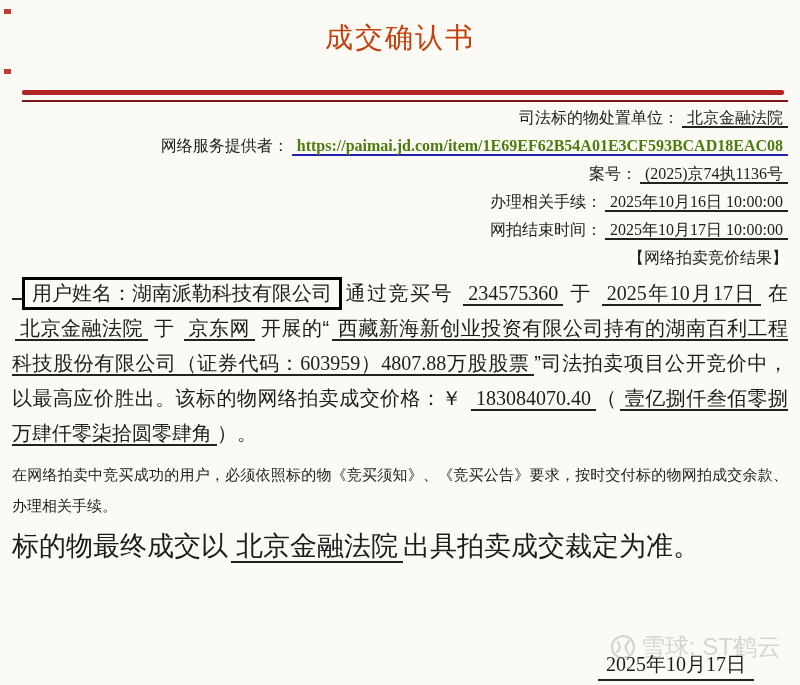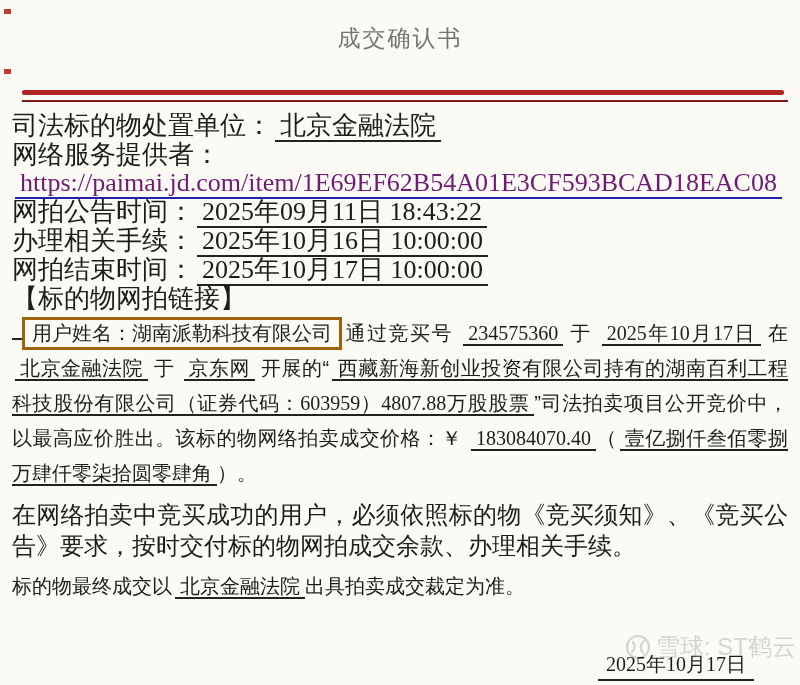--- a/index.html
+++ b/index.html
@@ -7,50 +7,50 @@
     width:800px;height:685px;
     background:#fbfaf5;
     font-family:"Liberation Sans",sans-serif;
     color:#1c1c1c;
     position:relative;
     overflow:hidden;
   }
   .doc{padding:0 12px;}
   .page-title{
     text-align:center;
-    color:#737373;
-    font-size:23px;
+    color:#c2410c;
+    font-size:28px;
     line-height:40px;
     padding-top:18px;
     letter-spacing:2px;
   }
   .red-dot{position:absolute;background:#c23a33;width:7px;height:5px;left:4px;}
   .red-dot.d1{top:9px;}
   .red-dot.d2{top:69px;}
   .rule-thick{height:5px;background:#b32424;margin:32px 4px 0 10px;border-radius:2px;}
   .rule-thin{height:2px;background:#7e1818;margin:5px 0 0 10px;}
-  .fields{margin-top:9px;font-size:26px;line-height:28px;}
+  .fields{margin-top:2px;font-size:16px;line-height:28px;text-align:right;}
   .row{margin:0;}
   .label{white-space:nowrap;}
   .u{border-bottom:2px solid #222;padding:0 5px 0 5px;margin-left:3px;}
   .serif{font-family:"Liberation Serif",serif;}
-  .link{color:#701a75;border-bottom-color:#2121ad;text-decoration:none;}
+  .link{color:#4d7c0f;border-bottom-color:#2121ad;text-decoration:none;font-weight:bold;}
   .para{font-size:20px;line-height:35px;text-align:justify;margin:4px 0 0 0;}
   .redbox{
     display:inline-block;
-    border:3px solid #a16207;
+    border:3px solid #000000;
     padding:0 7px;
     line-height:27px;
     margin-right:2px;
   }
   .lead-u{display:inline-block;width:10px;border-bottom:2px solid #222;height:1.1em;}
-  .notice{font-size:24px;line-height:31px;text-align:justify;margin:8px 0 0 0;}
-  .final-line{font-size:20px;line-height:31px;margin:10px 0 0 0;}
+  .notice{font-size:15px;line-height:31px;text-align:justify;margin:8px 0 0 0;}
+  .final-line{font-size:27px;line-height:31px;margin:10px 0 0 0;}
   .watermark{
-    position:absolute;right:4px;bottom:22px;
+    position:absolute;right:19px;bottom:22px;
     color:#d5d4d2;font-size:24px;
     display:flex;align-items:center;gap:5px;
     white-space:nowrap;
   }
   .wm-icon{width:26px;height:26px;flex:0 0 auto;}
   .footer-date{
     position:absolute;right:46px;bottom:4px;
     font-size:20px;
     border-bottom:2px solid #222;
     padding:0 8px 1px 8px;
@@ -66,24 +66,24 @@
 <div class="doc">
 
   <div class="page-title">成交确认书</div>
 
   <div class="rule-thick"></div>
   <div class="rule-thin"></div>
 
   <div class="fields">
     <div class="row"><span class="label">司法标的物处置单位：</span><span class="u serif">北京金融法院</span></div>
     <div class="row"><span class="label">网络服务提供者：</span><a href="#" class="u serif link">https://paimai.jd.com/item/1E69EF62B54A01E3CF593BCAD18EAC08</a></div>
-    <div class="row"><span class="label">网拍公告时间：</span><span class="u serif">2025年09月11日 18:43:22</span></div>
+    <div class="row"><span class="label">案号：</span><span class="u serif">(2025)京74执1136号</span></div>
     <div class="row"><span class="label">办理相关手续：</span><span class="u serif">2025年10月16日 10:00:00</span></div>
     <div class="row"><span class="label">网拍结束时间：</span><span class="u serif">2025年10月17日 10:00:00</span></div>
-    <div class="row">【标的物网拍链接】</div>
+    <div class="row">【网络拍卖竞价结果】</div>
   </div>
 
   <p class="para"><span class="lead-u"></span><span class="redbox"><span>用户姓名：</span><span>湖南派勒科技有限公司</span></span><span>通过竞买号 </span><span class="u serif">234575360</span><span> 于 </span><span class="u serif">2025年10月17日</span><span> 在 </span><span class="u">北京金融法院</span><span> 于 </span><span class="u">京东网</span><span> 开展的“</span><span class="u serif">西藏新海新创业投资有限公司持有的湖南百利工程科技股份有限公司（证券代码：603959）4807.88万股股票</span><span>”司法拍卖项目公开竞价中，以最高应价胜出。该标的物网络拍卖成交价格：￥ </span><span class="u serif">183084070.40</span><span>（</span><span class="u">壹亿捌仟叁佰零捌万肆仟零柒拾圆零肆角</span><span>）。</span></p>
 
   <p class="notice">在网络拍卖中竞买成功的用户，必须依照标的物《竞买须知》、《竞买公告》要求，按时交付标的物网拍成交余款、办理相关手续。</p>
 
   <p class="final-line"><span>标的物最终成交以</span><span class="u">北京金融法院</span><span>出具拍卖成交裁定为准。</span></p>
 
 </div>
 

